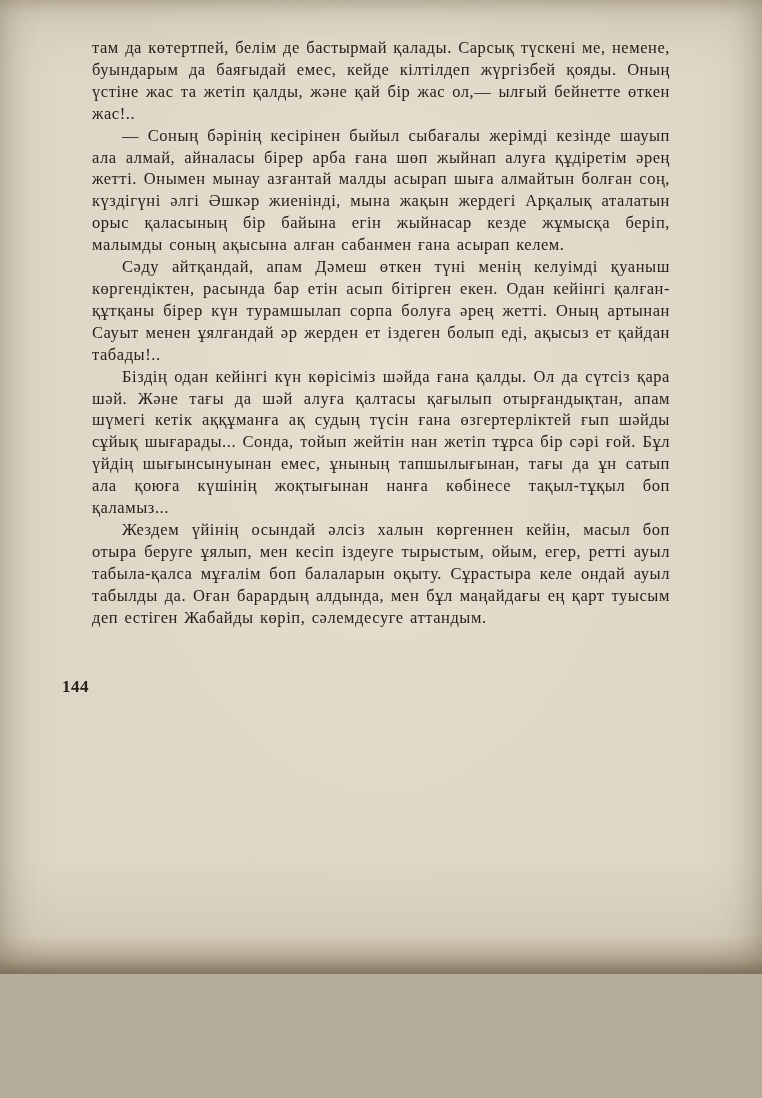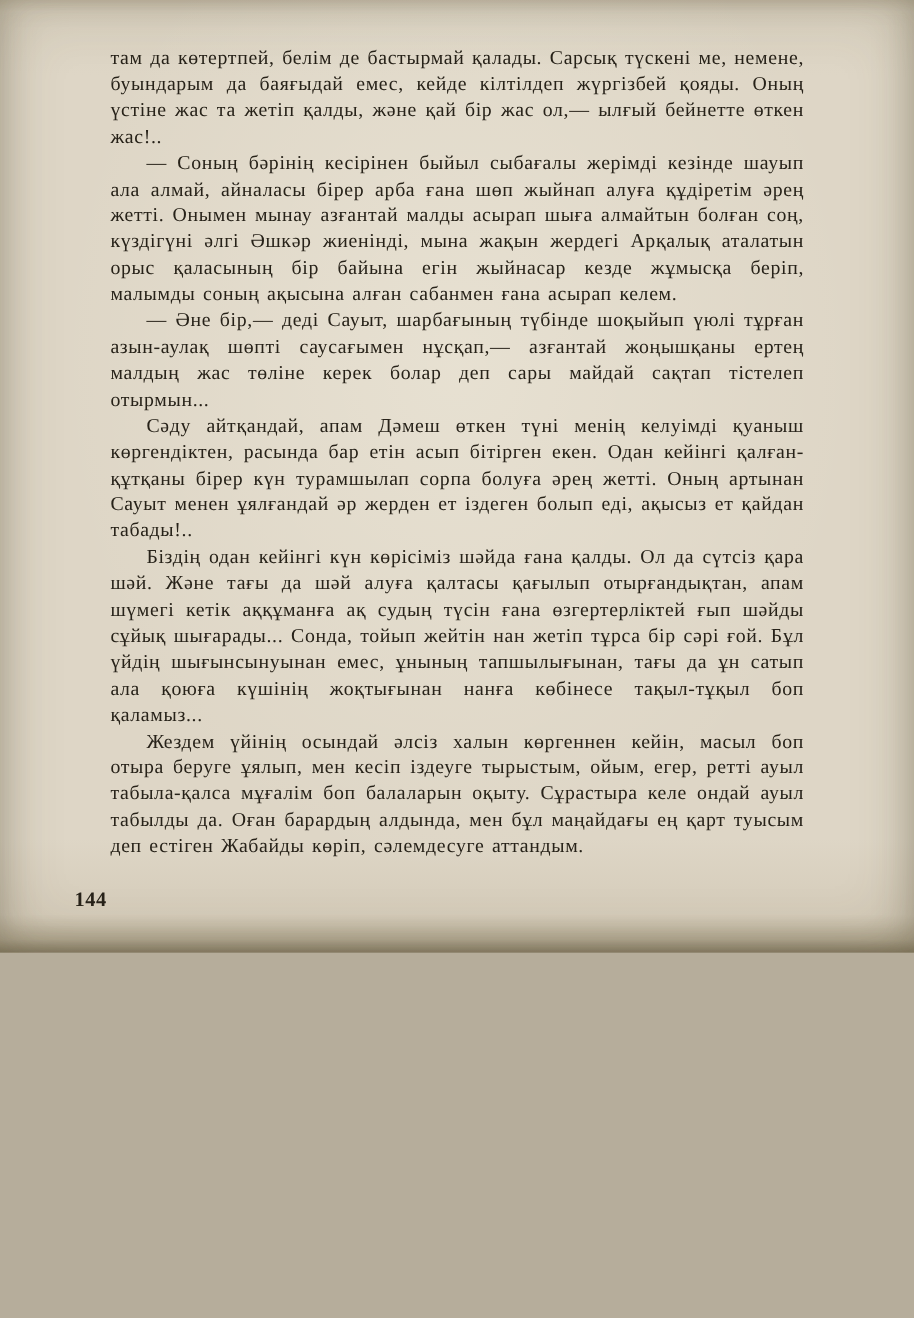--- a/index.html
+++ b/index.html
@@ -7,21 +7,21 @@
     --color-ink: #272219;
   }
   html, body {
     margin: 0;
     padding: 0;
     background: #b6ad9b;
   }
   .scan {
     position: relative;
     width: 762px;
-    height: 794px;
+    height: 974px;
     margin: 0 auto;
     overflow: hidden;
     background:
       radial-gradient(ellipse at 50% 38%, rgba(255,252,240,0.28), rgba(255,252,240,0) 62%),
       linear-gradient(180deg,
         #cfc6b3 0%,
         #dad2c1 1.2%,
         var(--color-paper) 8%,
         var(--color-paper) 88%,
         #d5ccba 96%,
@@ -50,34 +50,33 @@
     font-size: 16.5px;
     line-height: 21.9px;
     text-align: justify;
     letter-spacing: 0.55px;
     word-spacing: 1.6px;
   }
   .para.indent {
     text-indent: 30px;
   }
   .page-number {
-    margin-top: 24px;
+    margin-top: 49px;
     margin-left: -30px;
     font-size: 17px;
     font-weight: bold;
     letter-spacing: 0.5px;
   }
 </style>
 </head>
 <body>
 
 <div class="scan">
   <div class="text-block">
     <p class="para">там да көтертпей, белім де бастырмай қалады. Сарсық түскені ме, немене, буындарым да баяғыдай емес, кейде кілтілдеп жүргізбей қояды. Оның үстіне жас та жетіп қалды, және қай бір жас ол,— ылғый бейнетте өткен жас!..</p>
     <p class="para indent">— Соның бәрінің кесірінен быйыл сыбағалы жерімді кезінде шауып ала алмай, айналасы бірер арба ғана шөп жыйнап алуға құдіретім әрең жетті. Онымен мынау азғантай малды асырап шыға алмайтын болған соң, күздігүні әлгі Әшкәр жиенінді, мына жақын жердегі Арқалық аталатын орыс қаласының бір байына егін жыйнасар кезде жұмысқа беріп, малымды соның ақысына алған сабанмен ғана асырап келем.</p>
-    <p class="para indent">— Әне бір,— деді Сауыт, шарбағының түбінде шоқыйып үюлі тұрған азын-аулақ шөпті саусағымен нұсқап,— азғантай жоңышқаны ертең малдың жас төліне керек болар деп сары майдай сақтап тістелеп отырмын...</p>
     <p class="para indent">Сәду айтқандай, апам Дәмеш өткен түні менің келуімді қуаныш көргендіктен, расында бар етін асып бітірген екен. Одан кейінгі қалған-құтқаны бірер күн турамшылап сорпа болуға әрең жетті. Оның артынан Сауыт менен ұялғандай әр жерден ет іздеген болып еді, ақысыз ет қайдан табады!..</p>
     <p class="para indent">Біздің одан кейінгі күн көрісіміз шәйда ғана қалды. Ол да сүтсіз қара шәй. Және тағы да шәй алуға қалтасы қағылып отырғандықтан, апам шүмегі кетік аққұманға ақ судың түсін ғана өзгертерліктей ғып шәйды сұйық шығарады... Сонда, тойып жейтін нан жетіп тұрса бір сәрі ғой. Бұл үйдің шығынсынуынан емес, ұнының тапшылығынан, тағы да ұн сатып ала қоюға күшінің жоқтығынан нанға көбінесе тақыл-тұқыл боп қаламыз...</p>
     <p class="para indent">Жездем үйінің осындай әлсіз халын көргеннен кейін, масыл боп отыра беруге ұялып, мен кесіп іздеуге тырыстым, ойым, егер, ретті ауыл табыла-қалса мұғалім боп балаларын оқыту. Сұрастыра келе ондай ауыл табылды да. Оған барардың алдында, мен бұл маңайдағы ең қарт туысым деп естіген Жабайды көріп, сәлемдесуге аттандым.</p>
     <div class="page-number">144</div>
   </div>
   <div class="vignette"></div>
 </div>
 
 </body></html>

